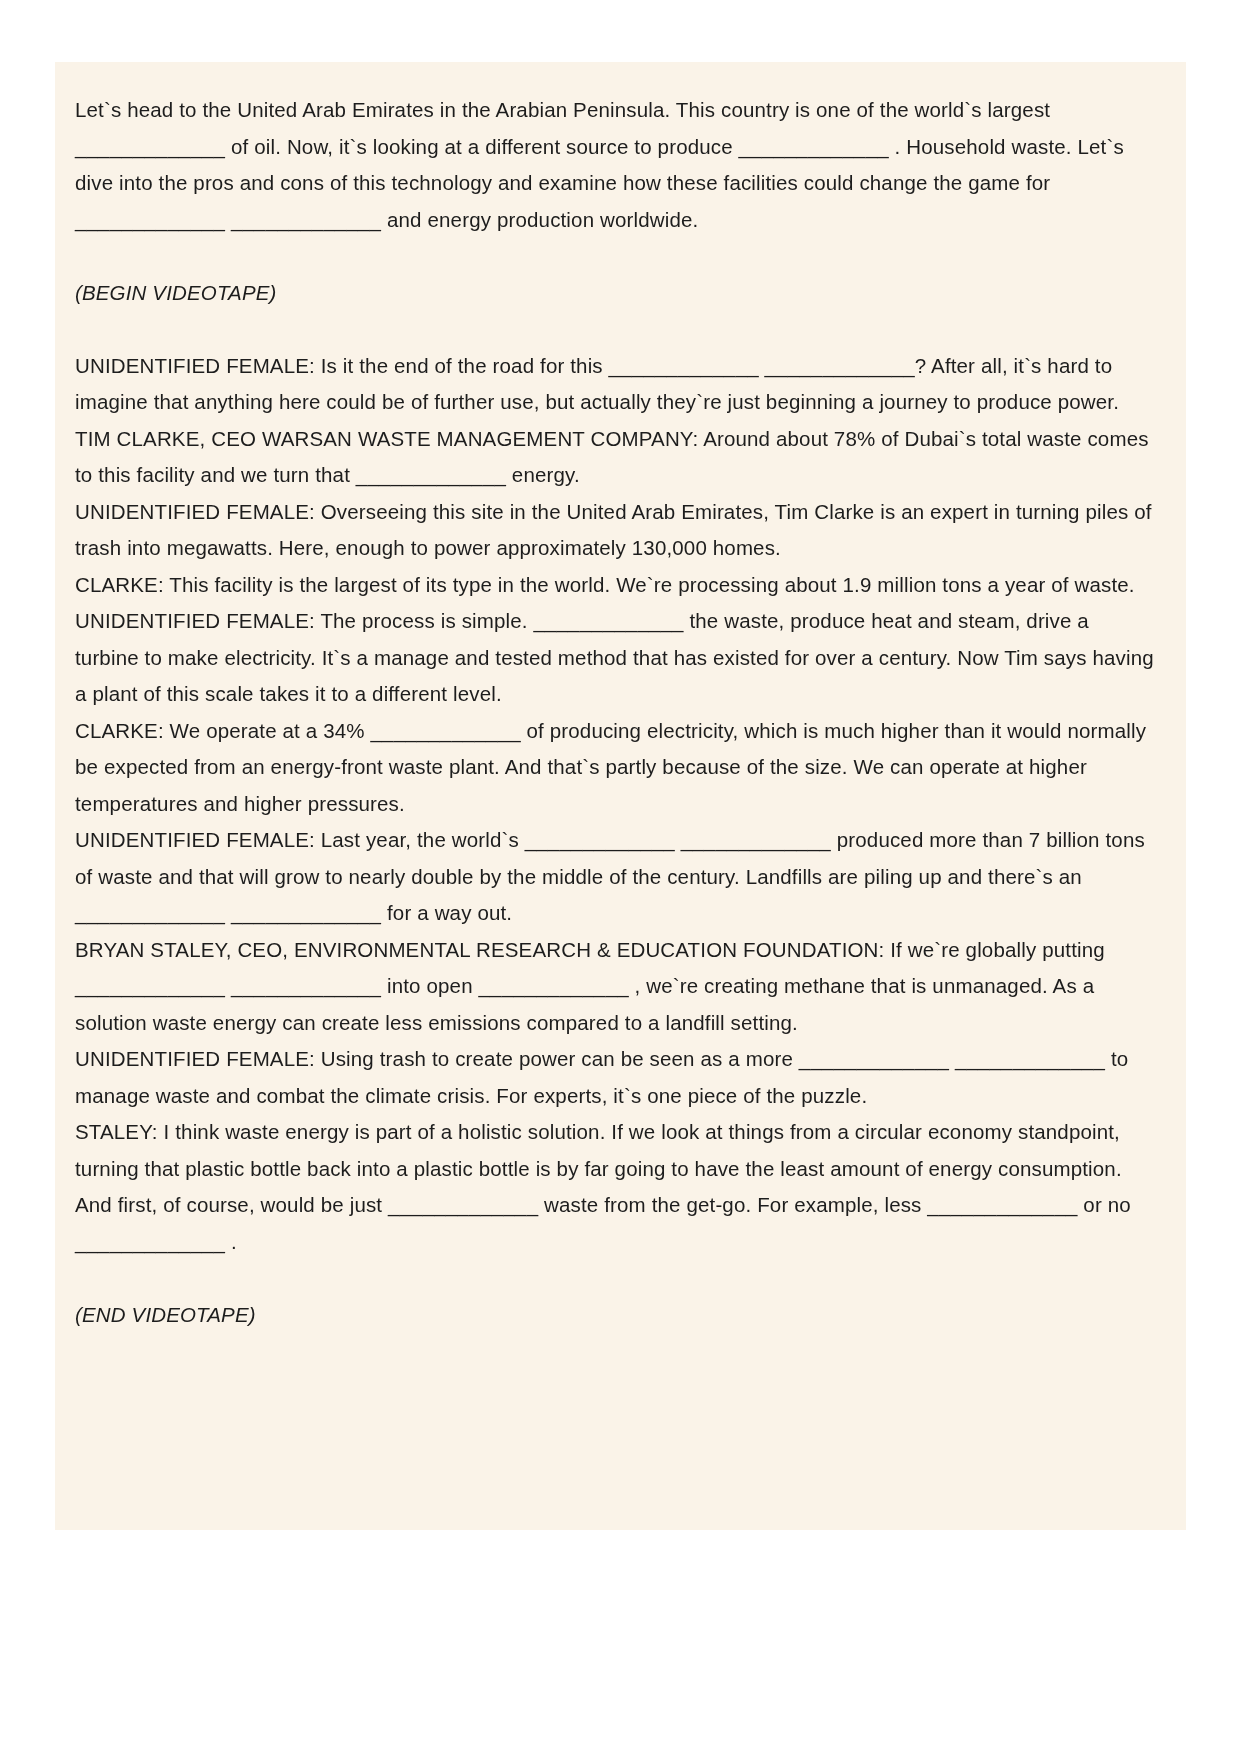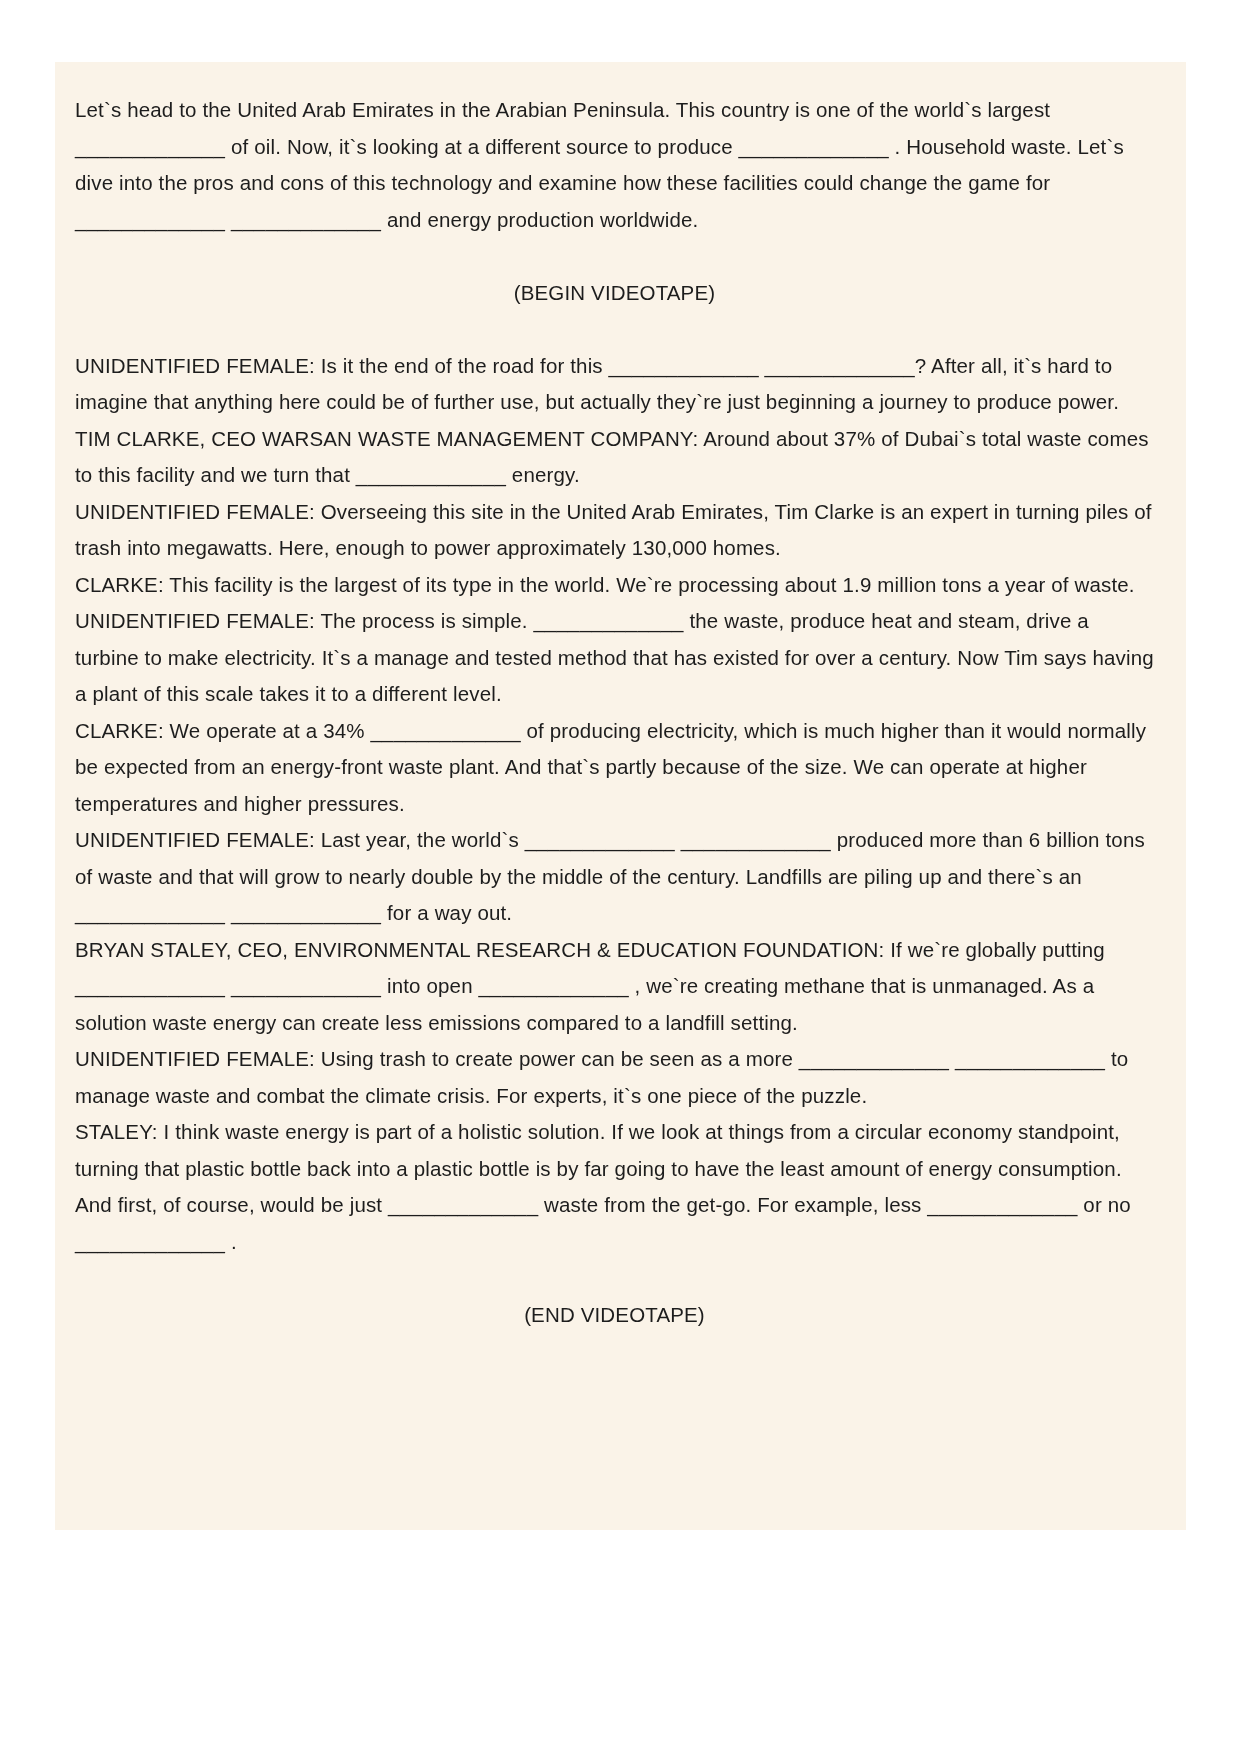--- a/index.html
+++ b/index.html
@@ -29,40 +29,40 @@
     letter-spacing: 0.15px;
   }
   .para {
     margin: 0 0 0 0;
     text-align: left;
   }
   .spacer {
     height: 36.5px;
   }
   .centered {
-    text-align: center;
+    font-style: italic;
   }
 </style>
 </head>
 <body>
 
 <div class="page">
   <div class="doc">
 
     <p class="para">Let`s head to the United Arab Emirates in the Arabian Peninsula. This country is one of the world`s largest _____________ of oil. Now, it`s looking at a different source to produce _____________ . Household waste. Let`s dive into the pros and cons of this technology and examine how these facilities could change the game for _____________ _____________ and energy production worldwide.</p>
     <div class="spacer"></div>
     <p class="para centered">(BEGIN VIDEOTAPE)</p>
     <div class="spacer"></div>
     <p class="para">UNIDENTIFIED FEMALE: Is it the end of the road for this _____________ _____________? After all, it`s hard to imagine that anything here could be of further use, but actually they`re just beginning a journey to produce power.</p>
-    <p class="para">TIM CLARKE, CEO WARSAN WASTE MANAGEMENT COMPANY: Around about 37% of Dubai`s total waste comes to this facility and we turn that _____________ energy.</p>
+    <p class="para">TIM CLARKE, CEO WARSAN WASTE MANAGEMENT COMPANY: Around about 78% of Dubai`s total waste comes to this facility and we turn that _____________ energy.</p>
     <p class="para">UNIDENTIFIED FEMALE: Overseeing this site in the United Arab Emirates, Tim Clarke is an expert in turning piles of trash into megawatts. Here, enough to power approximately 130,000 homes.</p>
     <p class="para">CLARKE: This facility is the largest of its type in the world. We`re processing about 1.9 million tons a year of waste.</p>
     <p class="para">UNIDENTIFIED FEMALE: The process is simple. _____________ the waste, produce heat and steam, drive a turbine to make electricity. It`s a manage and tested method that has existed for over a century. Now Tim says having a plant of this scale takes it to a different level.</p>
     <p class="para">CLARKE: We operate at a 34% _____________ of producing electricity, which is much higher than it would normally be expected from an energy-front waste plant. And that`s partly because of the size. We can operate at higher temperatures and higher pressures.</p>
-    <p class="para">UNIDENTIFIED FEMALE: Last year, the world`s _____________ _____________ produced more than 6 billion tons of waste and that will grow to nearly double by the middle of the century. Landfills are piling up and there`s an _____________ _____________ for a way out.</p>
+    <p class="para">UNIDENTIFIED FEMALE: Last year, the world`s _____________ _____________ produced more than 7 billion tons of waste and that will grow to nearly double by the middle of the century. Landfills are piling up and there`s an _____________ _____________ for a way out.</p>
     <p class="para">BRYAN STALEY, CEO, ENVIRONMENTAL RESEARCH &amp; EDUCATION FOUNDATION: If we`re globally putting _____________ _____________ into open _____________ , we`re creating methane that is unmanaged. As a solution waste energy can create less emissions compared to a landfill setting.</p>
     <p class="para">UNIDENTIFIED FEMALE: Using trash to create power can be seen as a more _____________ _____________ to manage waste and combat the climate crisis. For experts, it`s one piece of the puzzle.</p>
     <p class="para">STALEY: I think waste energy is part of a holistic solution. If we look at things from a circular economy standpoint, turning that plastic bottle back into a plastic bottle is by far going to have the least amount of energy consumption. And first, of course, would be just _____________ waste from the get-go. For example, less _____________ or no _____________ .</p>
     <div class="spacer"></div>
     <p class="para centered">(END VIDEOTAPE)</p>
 
   </div>
 </div>
 
 </body></html>

